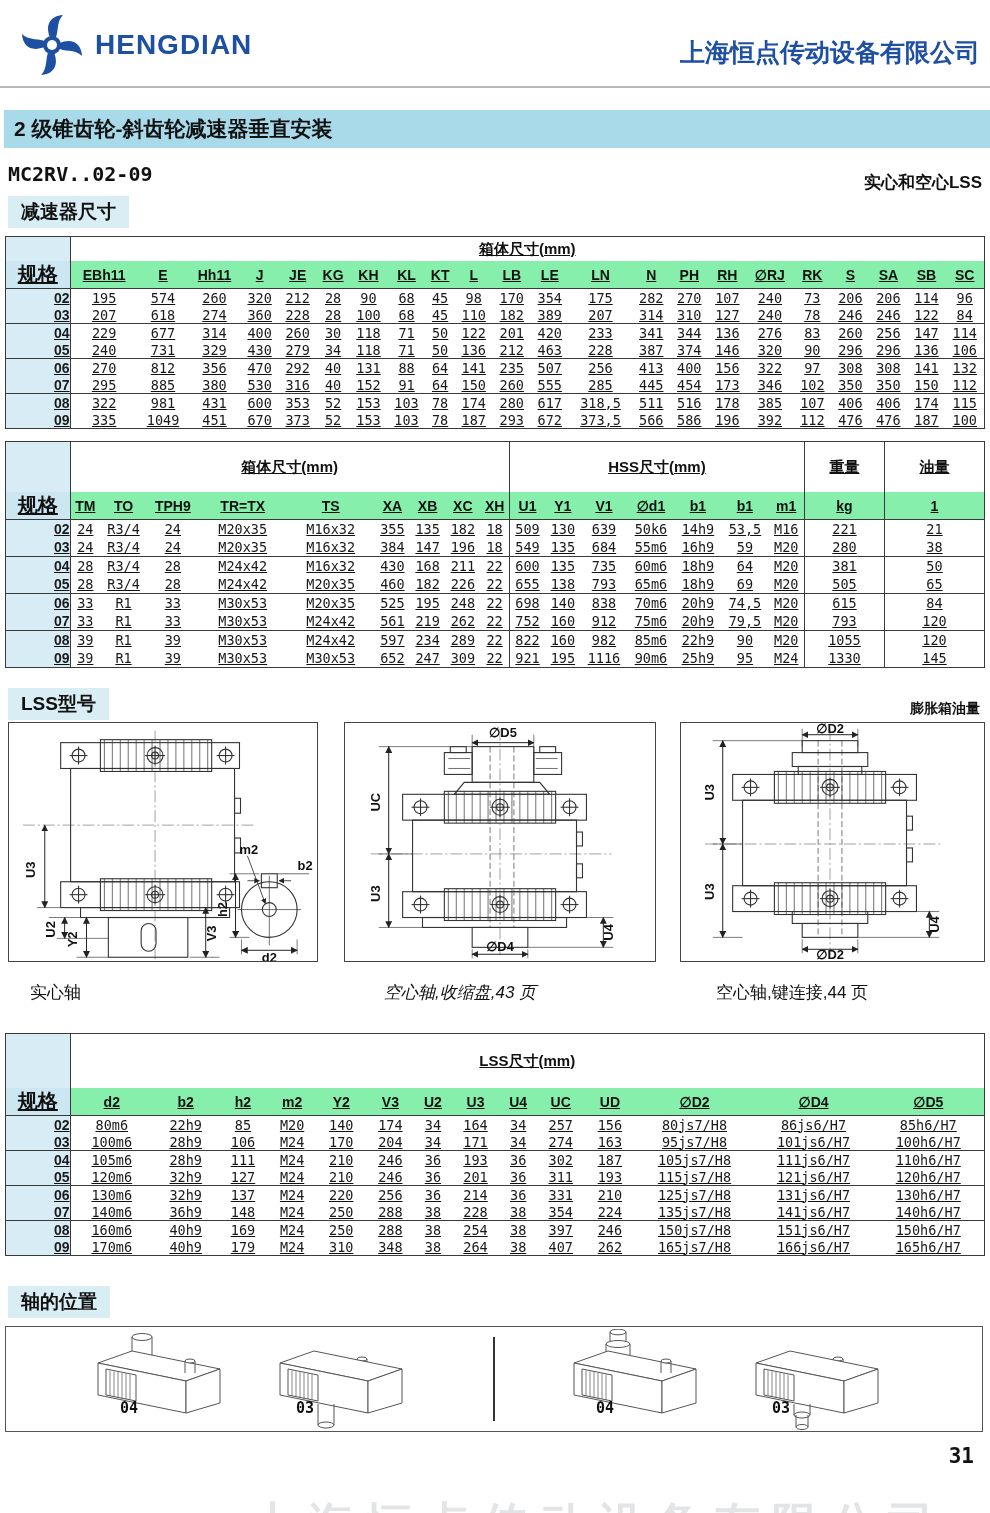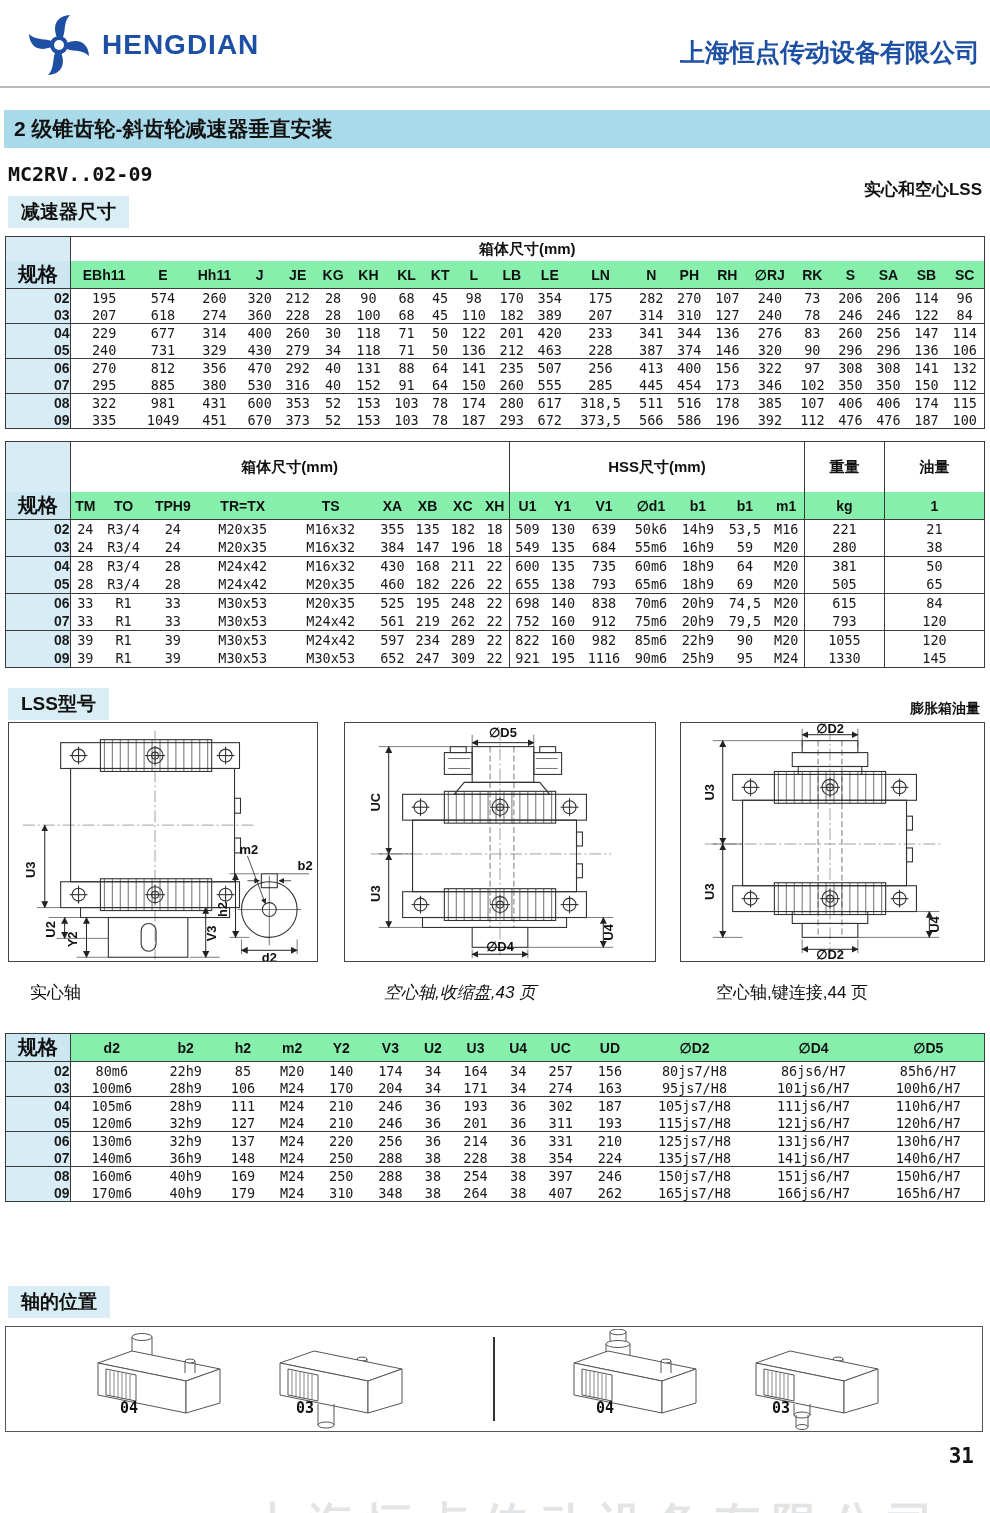--- a/index.html
+++ b/index.html
@@ -1,31 +1,31 @@
 <!DOCTYPE html>
 <html><head>
 <meta charset="utf-8">
 <style>
   html,body{margin:0;padding:0;}
   body{width:990px;height:1513px;position:relative;background:#fff;font-family:"Liberation Sans",sans-serif;color:#111;overflow:hidden;}
   
-  .logo-wrap{position:absolute;left:28px;top:14px;display:flex;align-items:center;gap:12px;}
+  .logo-wrap{position:absolute;left:21px;top:14px;display:flex;align-items:center;gap:12px;}
   .logo-text{font:bold 28px "Liberation Sans",sans-serif;color:#1d4fa3;letter-spacing:1px;}
   .company{position:absolute;right:10px;top:36px;font:bold 25px "Liberation Sans",sans-serif;color:#1d4fa3;}
   .hdr-line{position:absolute;left:0;right:0;top:86px;border-top:2px solid #b9b9b9;}
   .title-bar{position:absolute;left:4px;top:110px;width:990px;height:38px;background:#a9dae9;font:bold 21px/38px "Liberation Sans",sans-serif;padding-left:10px;box-sizing:border-box;}
   .model{position:absolute;left:8px;top:162px;font:bold 20px "DejaVu Sans Mono",monospace;}
-  .model-right{position:absolute;right:8px;top:178px;font:bold 17px "Liberation Sans",sans-serif;}
+  .model-right{position:absolute;right:8px;top:171px;font:bold 17px "Liberation Sans",sans-serif;}
   .sec-label{position:absolute;background:#d9eef4;font:bold 19px/32px "Liberation Sans",sans-serif;padding:0 13px;}
   #sec1{left:8px;top:196px;} #sec2{left:8px;top:688px;} #sec3{left:8px;top:1286px;}
   .expansion{position:absolute;right:10px;top:700px;font:bold 14px "Liberation Sans",sans-serif;}
   
   .tbl{position:absolute;left:5px;width:980px;}
   #t1{top:236px;} #t2{top:441px;} #t3{top:1033px;}
-  .dtable{width:100%;border-collapse:collapse;border:1.6px solid #3a3a3a;background:#fff;}
+  .dtable{width:100%;border-collapse:collapse;border:1.6px solid #3a3a3a;background:#fff;text-decoration:underline;}
   .dtable th,.dtable td{padding:0;text-align:center;}
   .gcell{font:bold 15px "Liberation Sans",sans-serif;background:#fff;}
   .gcell.shade{background:#d7ecf5;}
   .ccell{font:bold 14px "Liberation Sans",sans-serif;background:#86efac;border-bottom:1.3px solid #3a3a3a;}
   .ccell.first{font-size:20px;background:#cde7f2;}
   .dtable td{font:13.5px "DejaVu Sans Mono",monospace;color:#1a1a1a;height:17px;}
   .dtable td.first{background:#d7ecf5;font:bold 14px "Liberation Sans",sans-serif;padding-left:48px;}
   .vline{border-right:1.2px solid #3a3a3a;}
   tr.pair-end td{border-bottom:1.2px solid #3a3a3a;}
   #t1 .gcell{height:24px;} #t1 .ccell{height:22px;}
@@ -804,20 +804,24 @@
         <col>
         <col>
         <col>
         <col>
         <col style="width: 120px;">
         <col style="width: 118px;">
         <col style="width: 112px;">
       </colgroup>
       <thead>
         <tr>
+          <th colspan="1" class="gcell shade vline"></th>
+          <th colspan="14" class="gcell">LSS尺寸(mm)</th>
+        </tr>
+        <tr>
           <th class="ccell first vline">规格</th>
           <th class="ccell">d2</th>
           <th class="ccell">b2</th>
           <th class="ccell">h2</th>
           <th class="ccell">m2</th>
           <th class="ccell">Y2</th>
           <th class="ccell">V3</th>
           <th class="ccell">U2</th>
           <th class="ccell">U3</th>
           <th class="ccell">U4</th>

